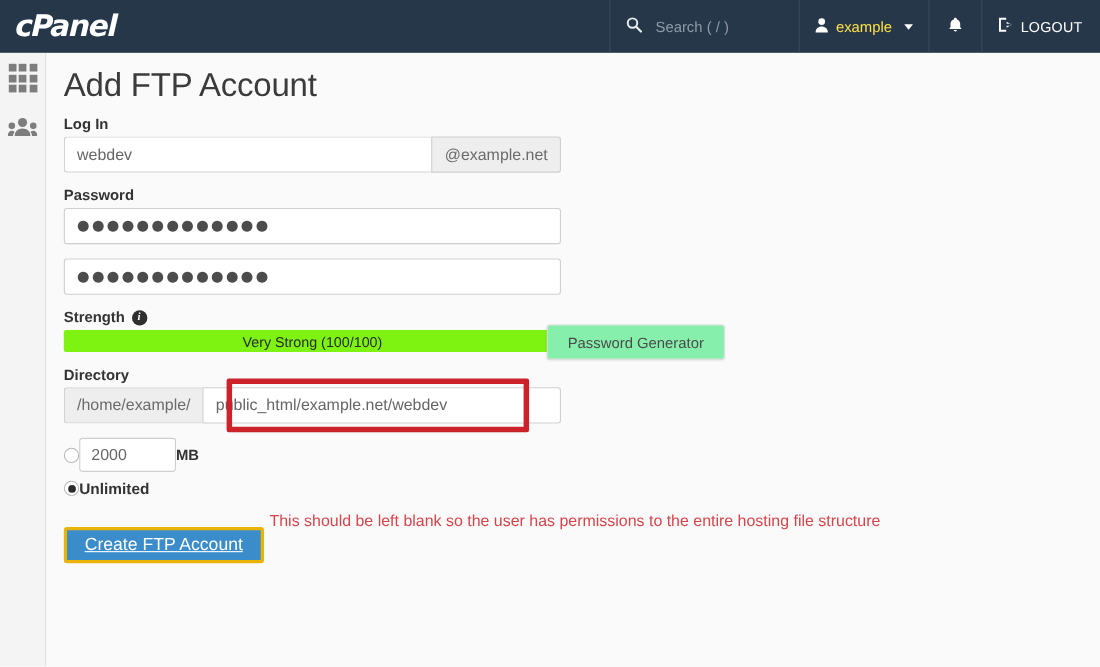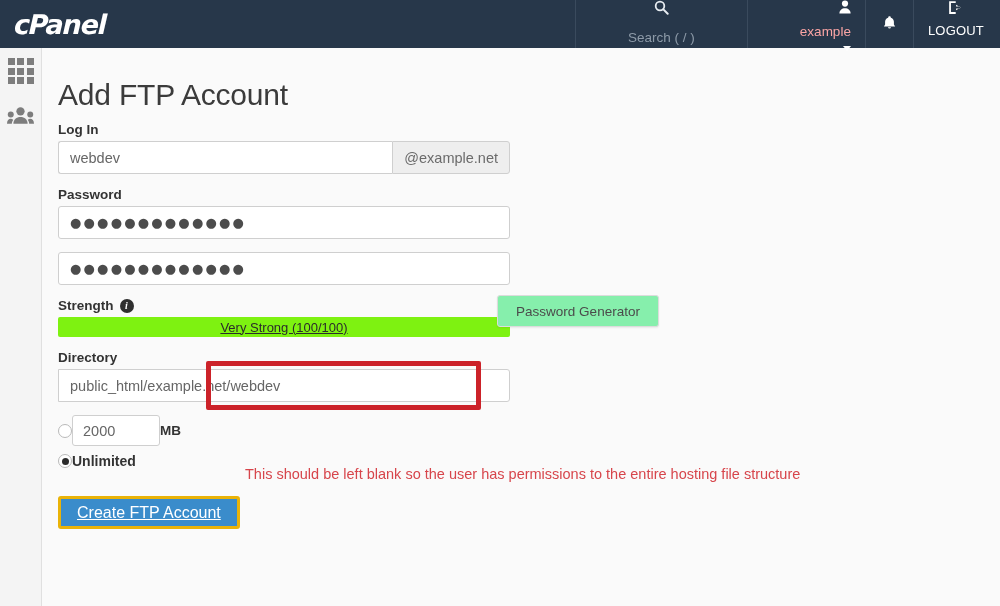--- a/index.html
+++ b/index.html
@@ -37,26 +37,25 @@
     transform: skewX(-2deg);
   }
   .header-spacer { flex: 1; }
   .hdr-cell {
     display: flex; align-items: center;
     border-left: 1px solid #3a4a5d;
     padding: 0 14px;
     color: #c9d1da;
     font-size: 13.5px;
     height: 48px;
-    flex-direction: column;
   }
   .hdr-search { width: 172px; gap: 12px; }
   .hdr-search .sicon { color: #e8edf2; }
   .search-ph { color: #8d9aa8; font-size: 13.5px; }
-  .hdr-user { gap: 7px; color: #fca5a5; width: 118px; align-items: flex-end; }
+  .hdr-user { gap: 7px; color: #fde047; width: 118px; }
   .hdr-user .caret {
     margin-left: auto;
     width: 0; height: 0;
     border-left: 4.5px solid transparent;
     border-right: 4.5px solid transparent;
     border-top: 5px solid #ffffff;
   }
   .hdr-bell { justify-content: center; width: 48px; }
   .hdr-logout { gap: 5px; color: #ffffff; font-size: 13px; padding-right: 16px; }
   .hdr-logout .ltext { letter-spacing: 0.2px; }
@@ -78,22 +77,21 @@
     grid-template-columns: repeat(3, 7px);
     grid-template-rows: repeat(3, 7px);
     gap: 2.5px;
   }
   .grid-ico i { background: #7d7d7d; display: block; }
 
   
   .main {
     position: absolute; top: 48px; left: 42px;
     width: 958px; height: 464px;
-    padding: 2px 0 0 16px;
-    margin-top: 28px;
+    padding: 13px 0 0 16px;
   }
   .page-title {
     font-size: 30px;
     font-weight: normal;
     color: #3b3b3b;
     margin: 0 0 10px 0;
     letter-spacing: -0.2px;
   }
   .flabel {
     font-size: 13.5px;
@@ -157,21 +155,20 @@
     line-height: 1;
   }
 
   .strength-bar {
     width: 452px; height: 20px;
     background: #7ef211;
     border-radius: 2px;
     display: flex; align-items: center; justify-content: center;
     font-size: 13px;
     color: #2b2b2b;
-    text-decoration: underline;
   }
 
   .pwgen-btn {
     position: absolute;
     left: 497px; top: 295px;
     width: 162px; height: 32px;
     background: #86efac;
     border: 1px solid #dcdcdc;
     border-radius: 3px;
     font-size: 13.5px;
@@ -368,20 +365,21 @@
     </div>
     <div class="strength-bar" style="background: rgb(126, 242, 17);">
       <span>Very Strong (100/100)</span>
     </div>
   </div>
 
   
   <div class="field-block">
     <div class="flabel">Directory</div>
     <div class="dir-row">
+      <div class="dir-addon">/home/example/</div>
       <div class="dir-input-wrap">
         <input class="txt" type="text" value="public_html/example.net/webdev" style="">
       </div>
       <div class="redbox" style="border-color: rgb(204, 34, 41);"></div>
     </div>
   </div>
 
   
   <div class="field-block">
     <div class="radio-row">

